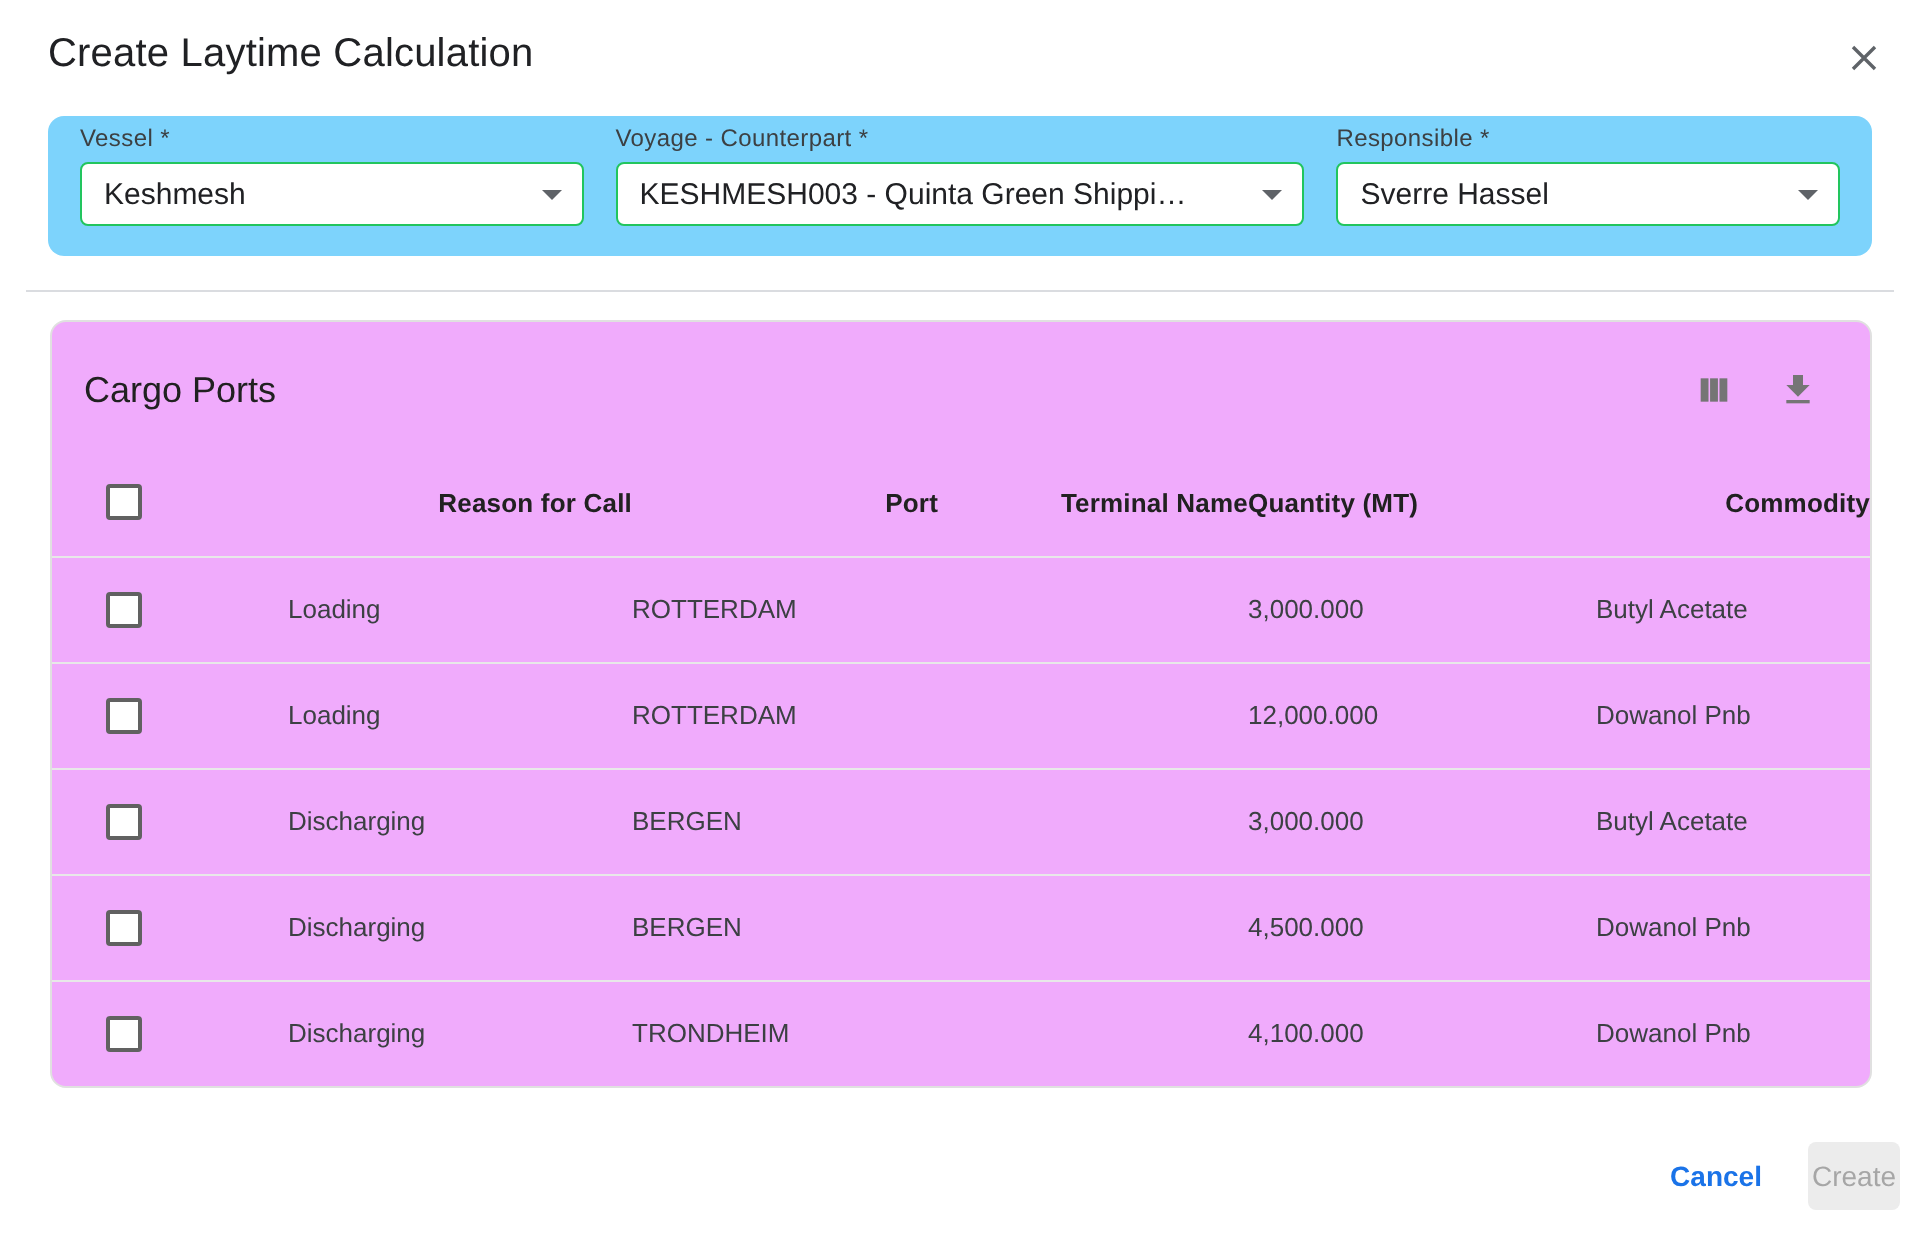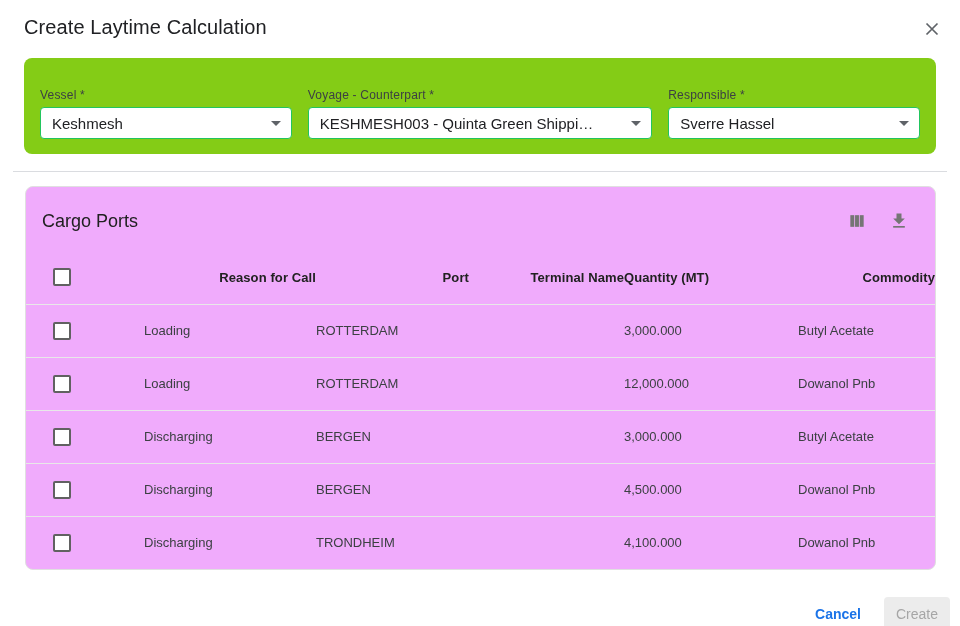--- a/index.html
+++ b/index.html
@@ -31,23 +31,23 @@
     border: none; background: transparent;
     cursor: pointer;
     padding: 0;
     margin-top: 2px;
   }
   .close-btn svg { display: block; }
 
   
   .form-panel {
     margin: 18px 24px 0 24px;
-    background: #84cc16;
+    background: #7dd3fc;
     border-radius: 8px;
-    padding: 30px 16px 15px 16px;
+    padding: 4px 16px 15px 16px;
   }
   .form-grid {
     display: grid;
     grid-template-columns: repeat(3, 1fr);
     gap: 16px;
   }
   .field-label {
     display: block;
     font-size: 12px;
     color: #3c4043;
@@ -177,21 +177,21 @@
     padding: 9px 16px;
     border-radius: 4px;
     cursor: pointer;
   }
   .btn-create {
     border: none;
     background: #ececec;
     color: #a6a6a6;
     font-size: 14px;
     font-family: "Liberation Sans", sans-serif;
-    padding: 9px 12px;
+    padding: 9px 2px;
     border-radius: 4px;
     cursor: default;
   }
 </style>
 </head>
 <body>
 
 <div class="dialog">
 
   <div class="dialog-header">

